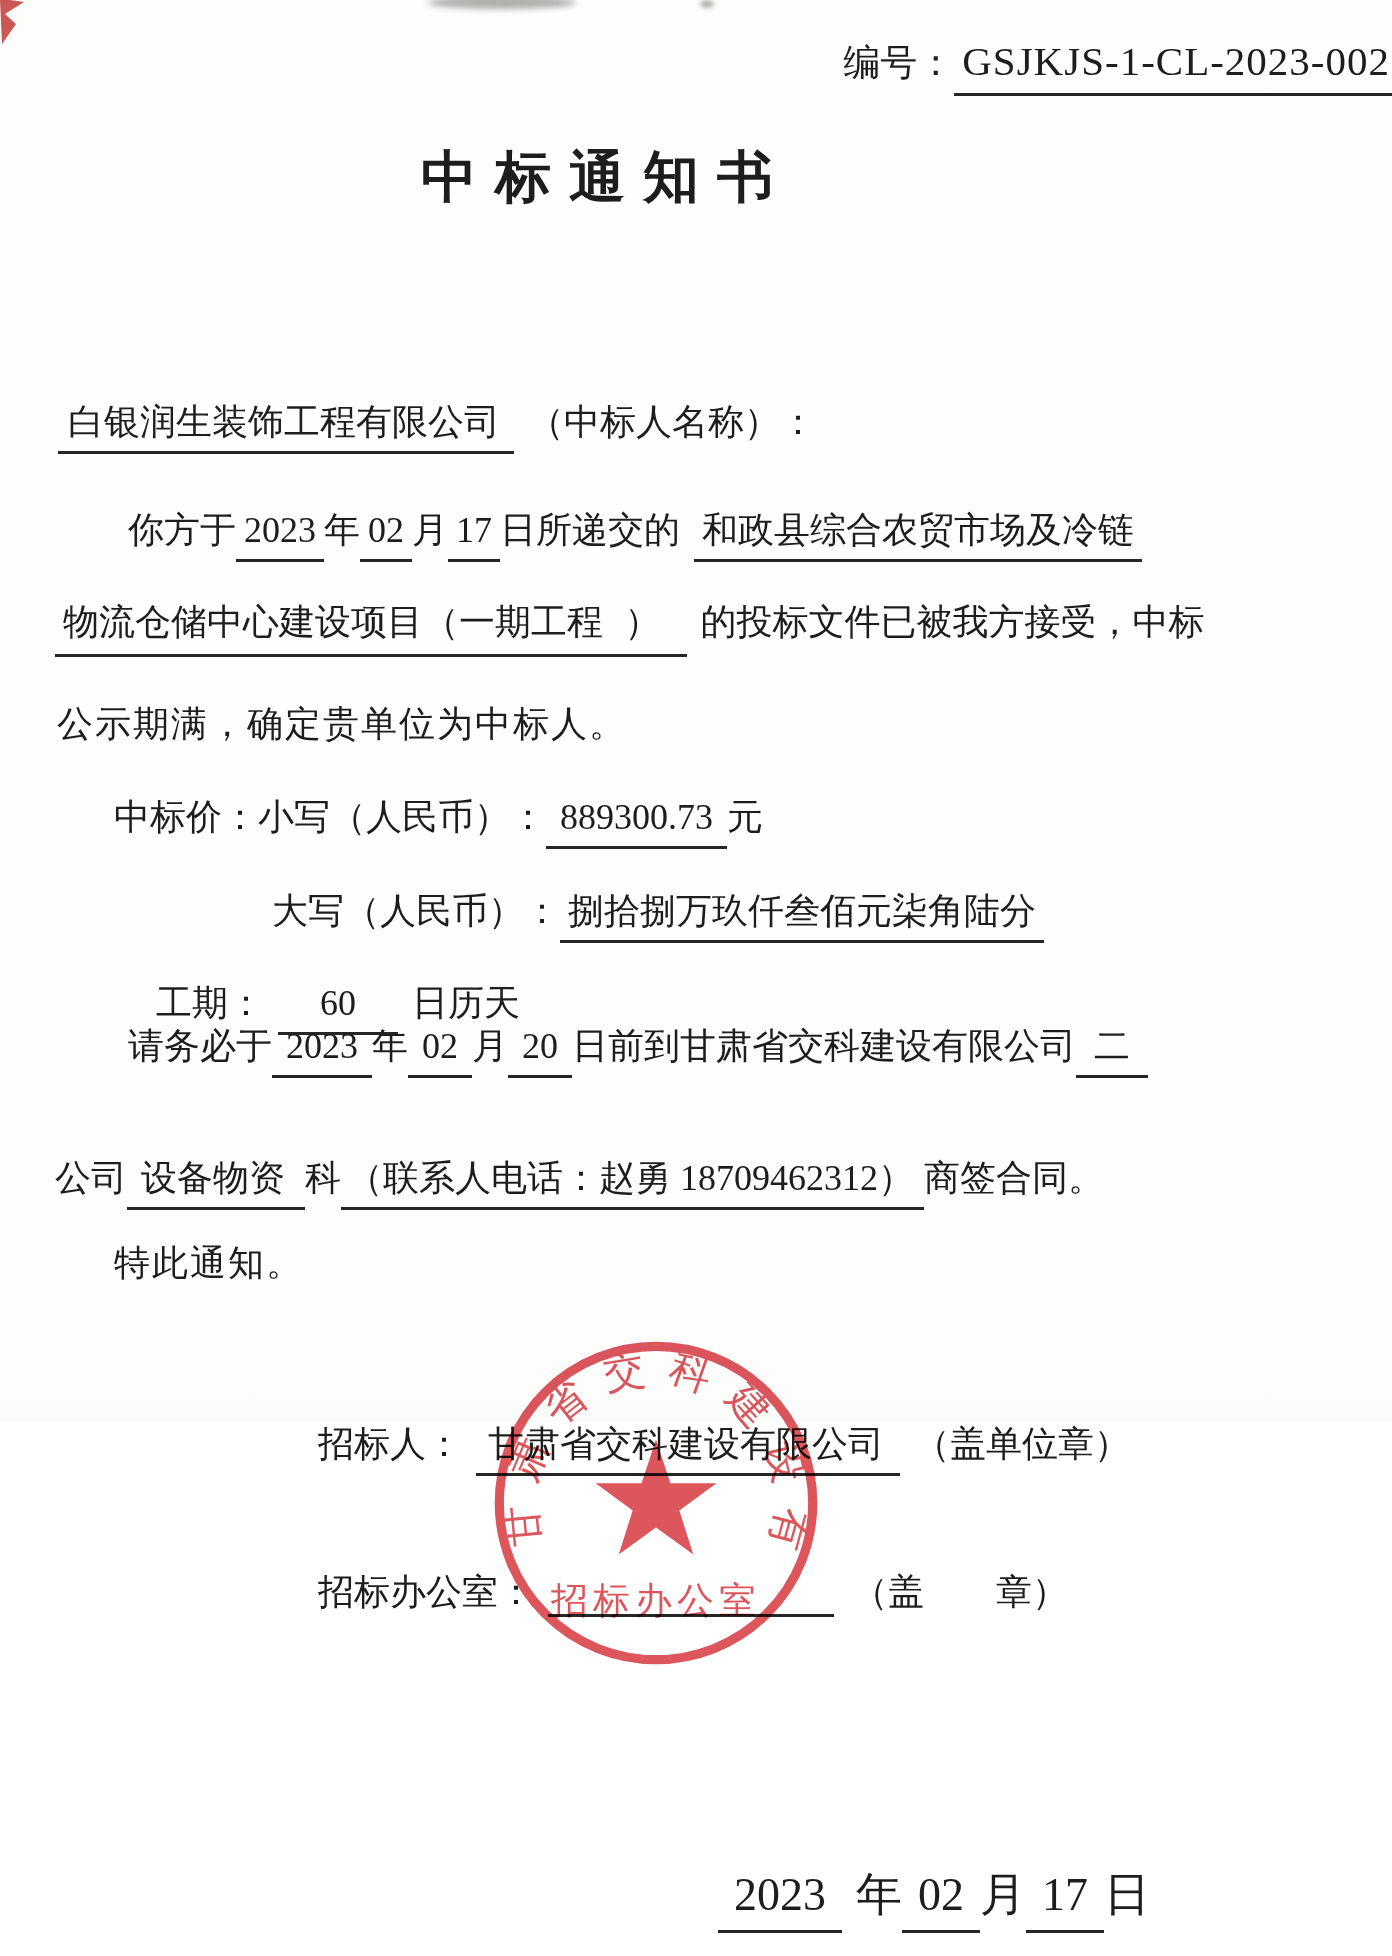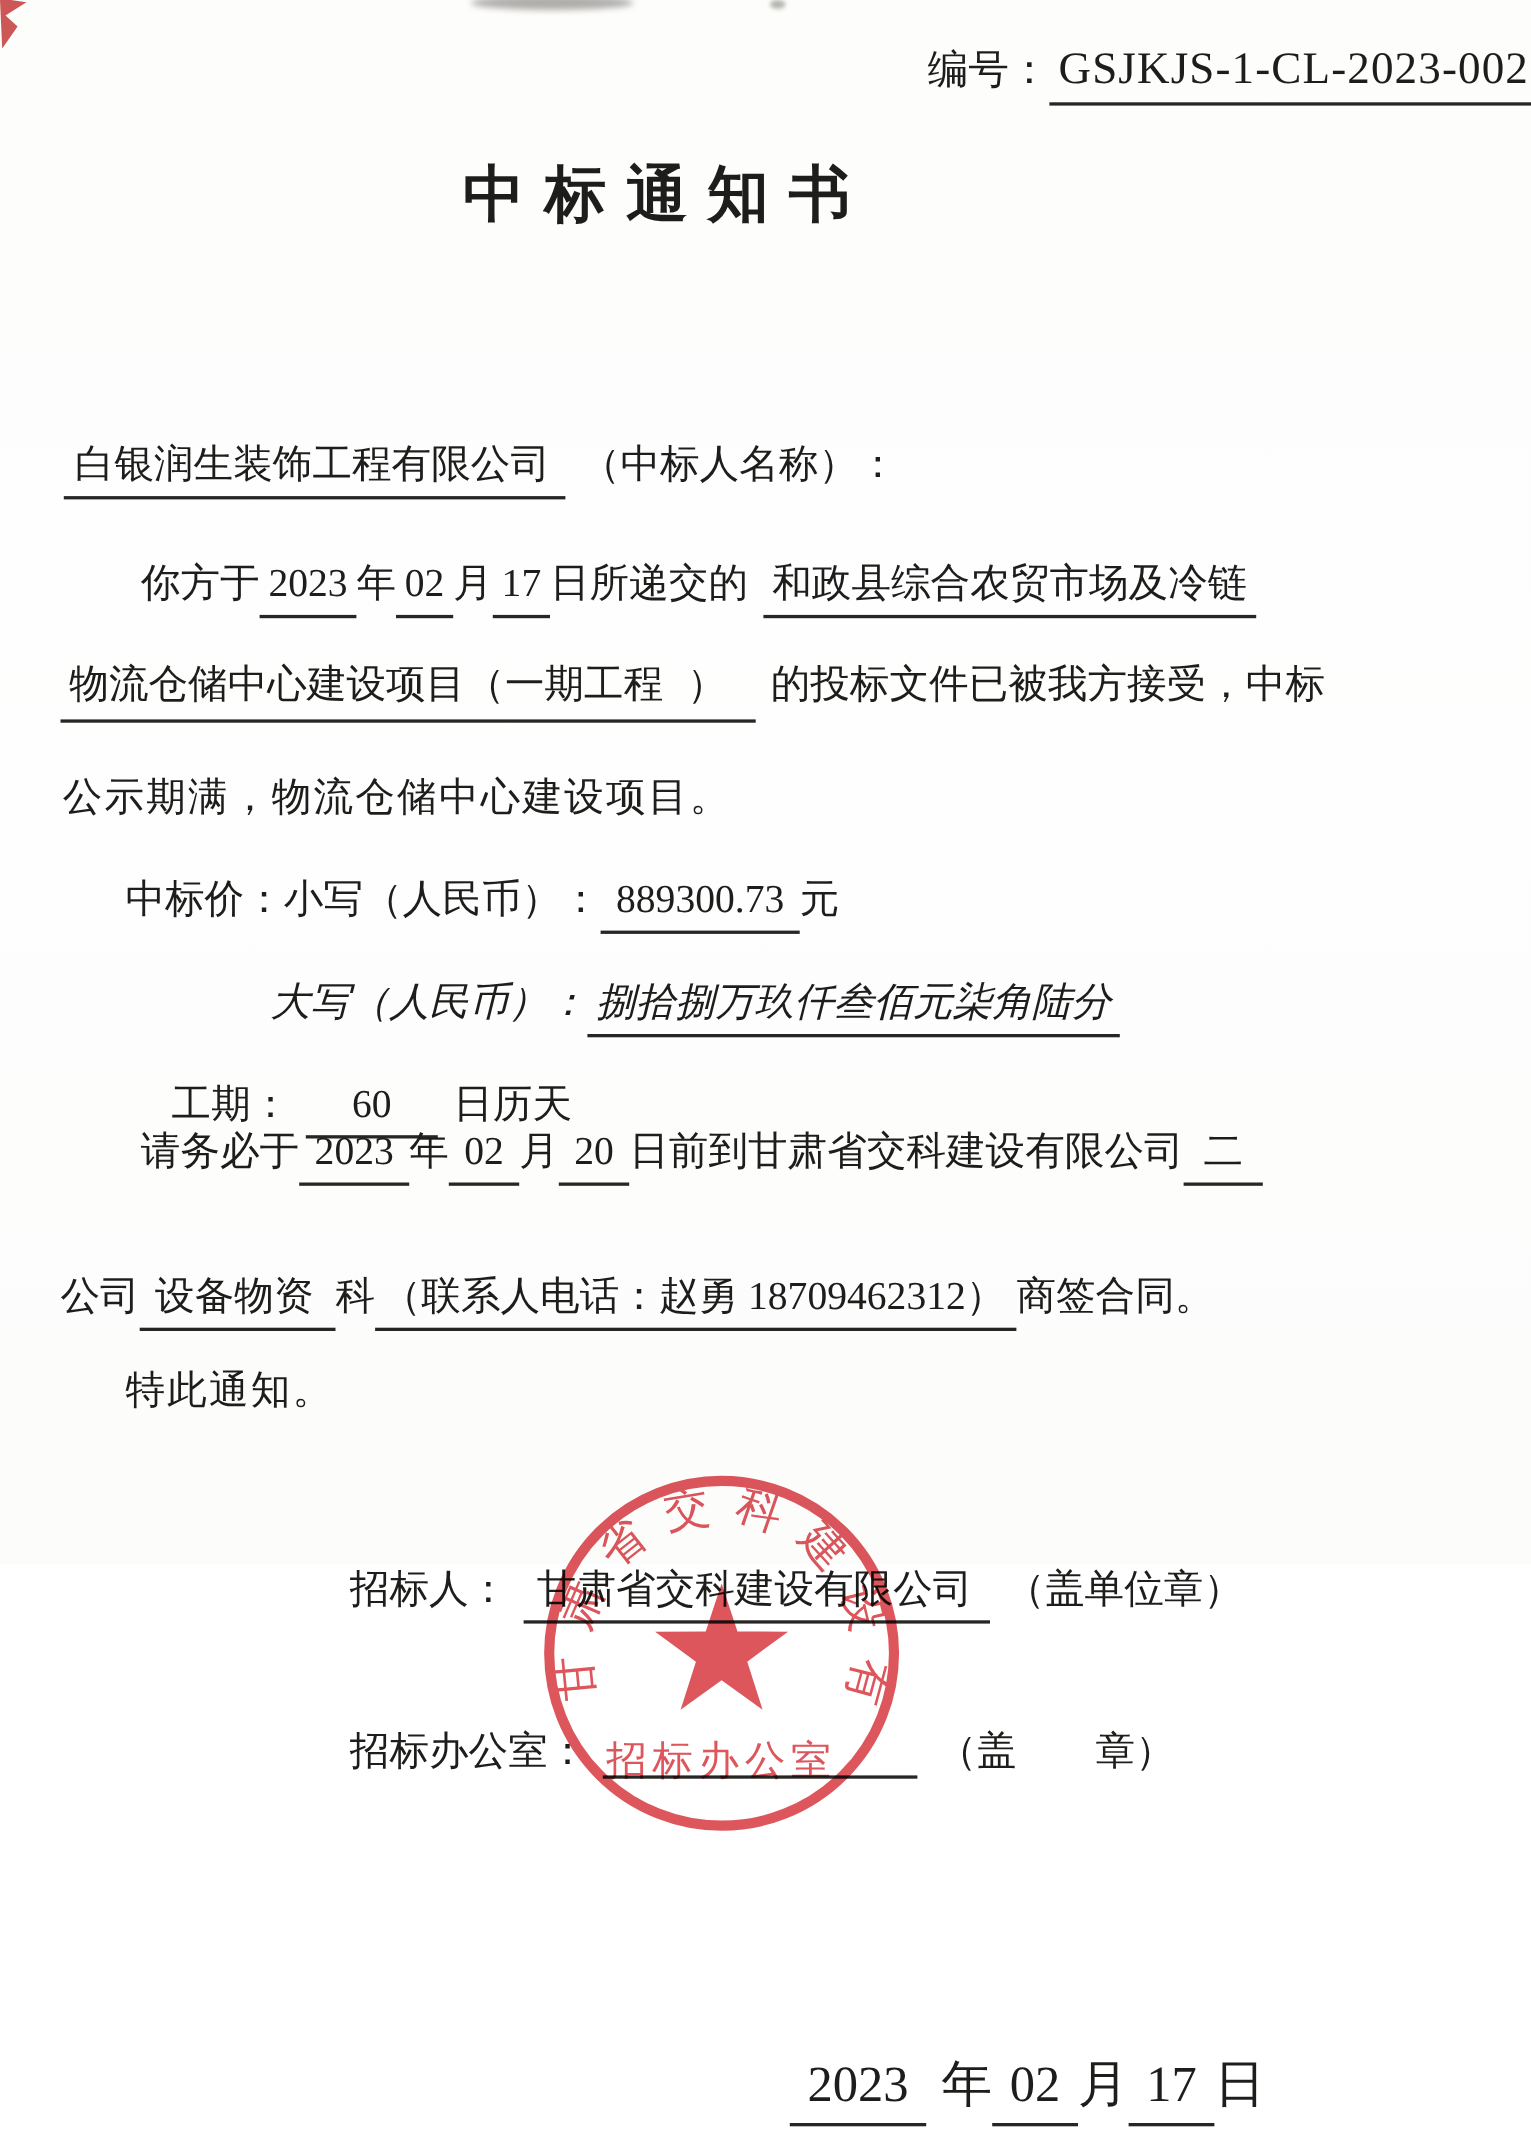--- a/index.html
+++ b/index.html
@@ -24,21 +24,21 @@
   
   .l-docno{top:34px;right:-6px;font-size:37px;}
   .l-docno .val{font-size:41px;letter-spacing:1px;}
   .l-title{top:140px;left:421px;font-size:56px;font-weight:bold;letter-spacing:2px;}
   .l-recipient{top:386px;left:58px;}
   .l-recipient .u{padding:0 14px 4px 10px;margin-top:12px;}
   .l-p1a{top:506px;left:128px;}
   .l-p1b{top:598px;left:55px;}
   .l-p1c{top:700px;left:57px;letter-spacing:2px;}
   .l-price{top:793px;left:114px;}
-  .l-pricew{top:887px;left:246px;font-style:italic;}
+  .l-pricew{top:887px;left:272px;}
   .l-dur{top:979px;left:114px;margin-left:42px;}
   .l-dur .u{padding:0 42px 4px 42px;}
   .l-signa{top:1022px;left:128px;}
   .l-signb{top:1154px;left:55px;}
   .l-notice{top:1242px;left:114px;letter-spacing:2px;font-family:Liberation Mono, monospace;}
   .l-tenderer{top:1420px;left:318px;}
   .l-tenderer .u{padding:0 16px 4px 12px;}
   .l-office{top:1568px;left:318px;}
   .blank-u{
     display:inline-block;width:286px;height:40px;
@@ -84,21 +84,21 @@
   </div>
 
   <div class="line l-p1a">
     <span>你方于</span><span class="u">2023</span><span>年</span><span class="u">02</span><span>月</span><span class="u">17</span><span>日所递交的</span><span class="sp"></span><span class="u">和政县综合农贸市场及冷链</span>
   </div>
 
   <div class="line l-p1b">
     <span class="u" style="padding-right:26px;font-family:Liberation Mono, monospace;">物流仓储中心建设项目（一期工程 ）</span><span class="sp"></span><span>的投标文件已被我方接受，中标</span>
   </div>
 
-  <div class="line l-p1c">公示期满，物流仓储中心建设项目。</div>
+  <div class="line l-p1c">公示期满，确定贵单位为中标人。</div>
 
   <div class="line l-price">
     <span>中标价：小写（人民币）：</span><span class="u" style="padding:0 14px 4px 14px;">889300.73</span><span>元</span>
   </div>
 
   <div class="line l-pricew">
     <span>大写（人民币）：</span><span class="u">捌拾捌万玖仟叁佰元柒角陆分</span>
   </div>
 
   <div class="line l-dur">

